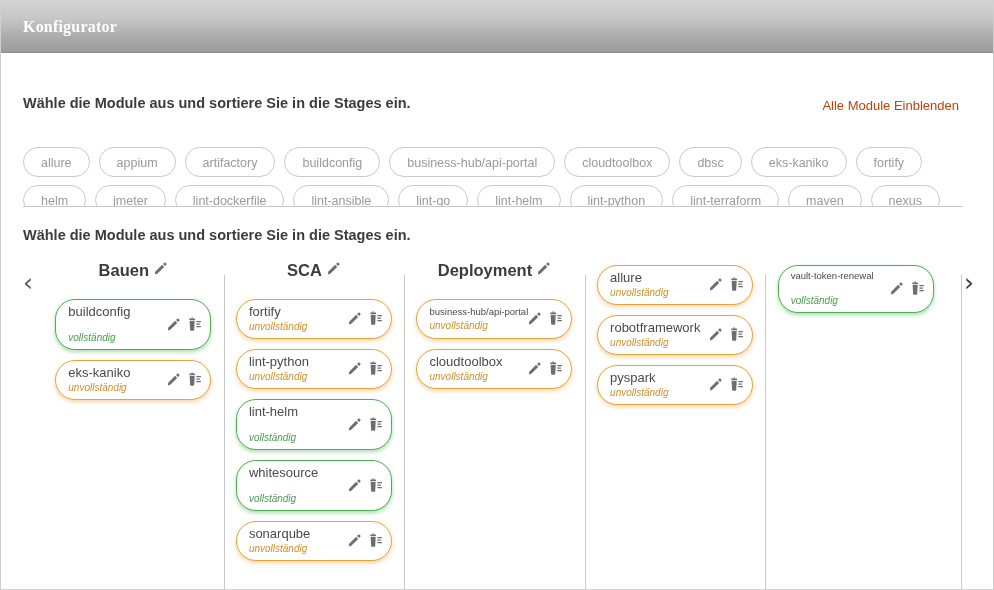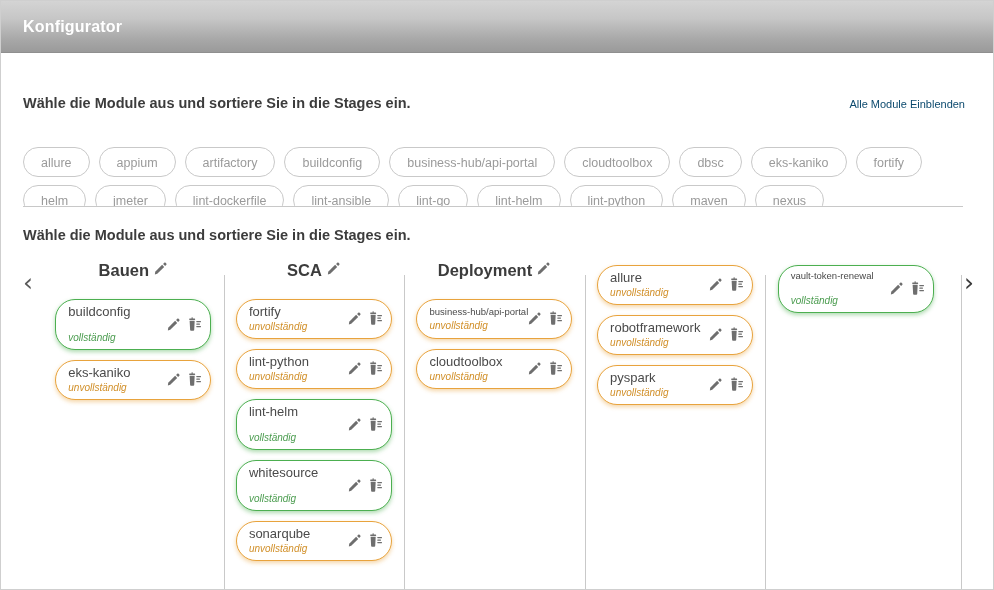--- a/index.html
+++ b/index.html
@@ -29,20 +29,21 @@
     box-sizing: border-box;
   }
   .titlebar-text {
     position: absolute;
     left: 22px;
     top: 17px;
     font-size: 16px;
     font-weight: bold;
     color: #ffffff;
     letter-spacing: 0.2px;
+    font-family: Liberation Serif, serif;
   }
 
   
   .body-area {
     position: absolute;
     left: 0;
     top: 52px;
     width: 994px;
     height: 389px;
     background: #ffffff;
@@ -51,24 +52,24 @@
   .instruction-1 {
     position: absolute;
     left: 22px;
     top: 42px;
     font-size: 14.5px;
     font-weight: bold;
     color: #3c3c3c;
   }
   .show-all-link {
     position: absolute;
-    right: 30px;
+    right: 36px;
     top: 45px;
-    font-size: 11px;
-    color: #0c4a6e;
+    font-size: 13px;
+    color: #c2410c;
     cursor: pointer;
   }
 
   
   .pill-tray {
     position: absolute;
     left: 22px;
     top: 94px;
     width: 940px;
     height: 59px;
@@ -261,20 +262,21 @@
           <div class="pill">dbsc</div>
           <div class="pill">eks-kaniko</div>
           <div class="pill">fortify</div>
           <div class="pill">helm</div>
           <div class="pill">jmeter</div>
           <div class="pill">lint-dockerfile</div>
           <div class="pill">lint-ansible</div>
           <div class="pill">lint-go</div>
           <div class="pill">lint-helm</div>
           <div class="pill">lint-python</div>
+          <div class="pill">lint-terraform</div>
           <div class="pill">maven</div>
           <div class="pill">nexus</div>
         </div>
     </div>
 
     <div class="instruction-2">Wähle die Module aus und sortiere Sie in die Stages ein.</div>
 
     <div class="board">
 
       <div class="nav-arrow left">‹</div>

